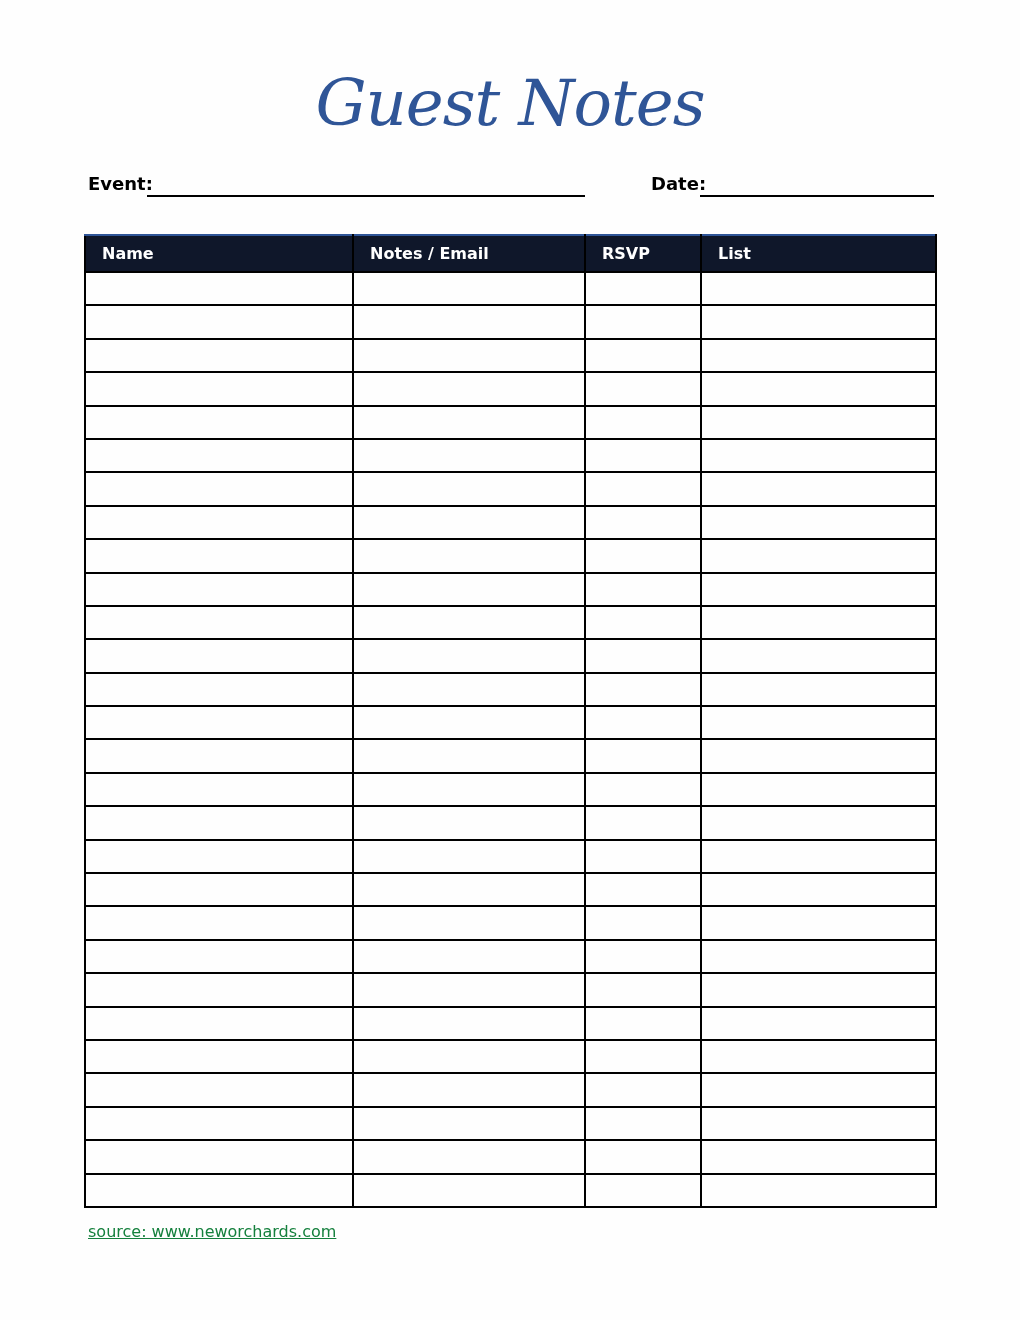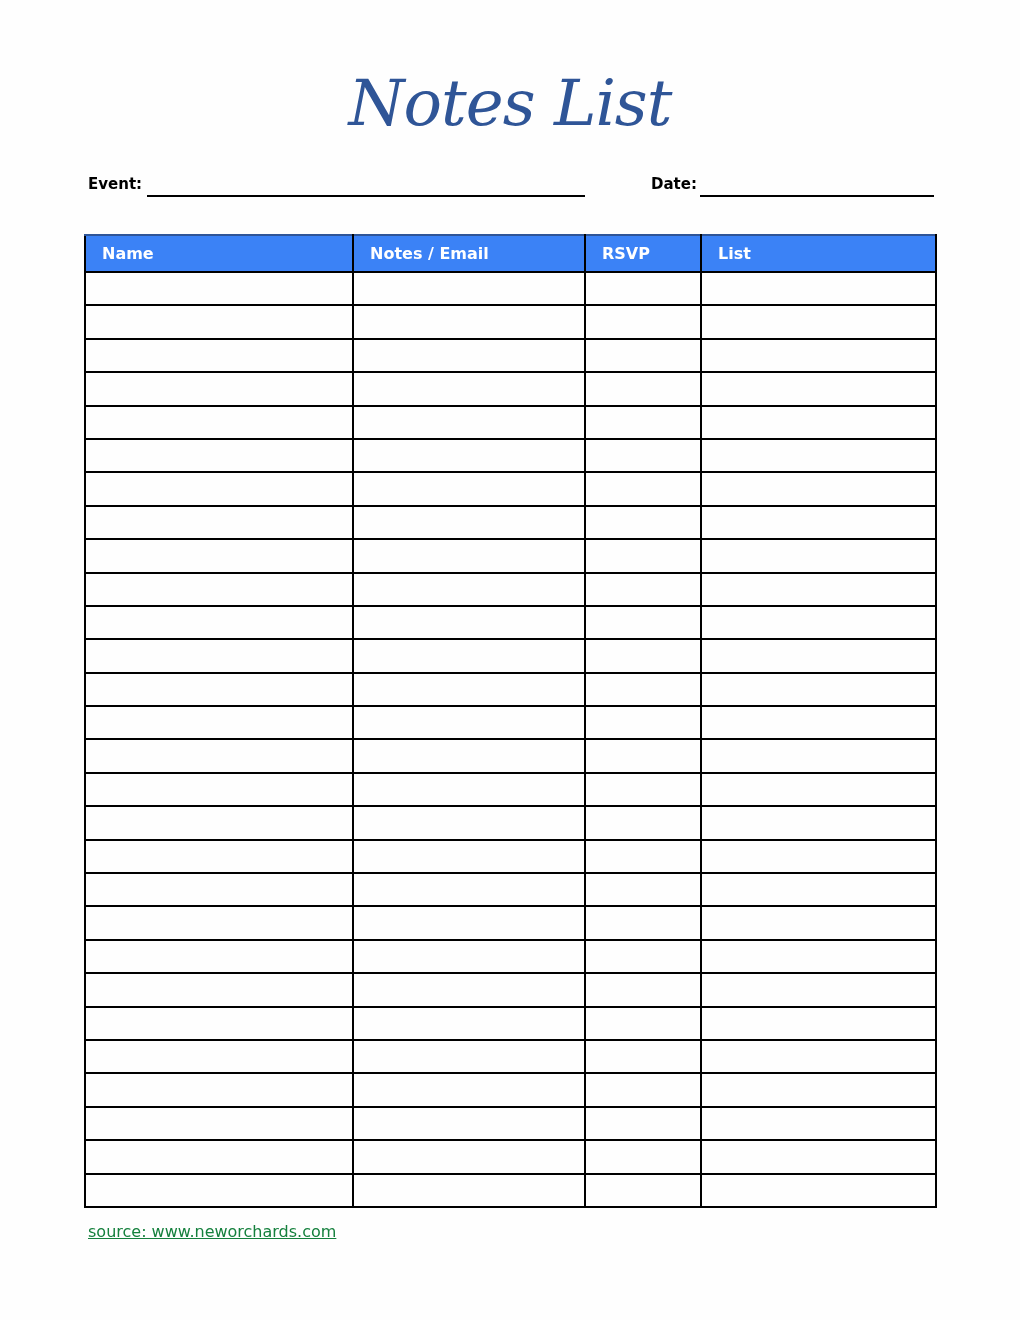--- a/index.html
+++ b/index.html
@@ -23,41 +23,41 @@
       font-family: "DejaVu Serif", "Liberation Serif", serif;
       font-size: 64px;
       line-height: 90px;
       color: #2f5597;
       letter-spacing: -1px;
       font-style: italic;
     }
     .field-label {
       position: absolute;
       top: 174px;
-      font-size: 15px;
+      font-size: 18px;
       font-weight: bold;
       color: #000;
       line-height: 20px;
     }
     .field-line {
       position: absolute;
       top: 195px;
       height: 0;
       border-top: 2px solid #000;
     }
     table.guest-table {
       position: absolute;
       left: 84px;
       top: 234px;
       width: 851px;
       border-collapse: collapse;
       table-layout: fixed;
     }
     table.guest-table th {
-      background: #3b82f6;
+      background: #0f172a;
       color: #ffffff;
       font-size: 16px;
       font-weight: bold;
       text-align: left;
       padding: 0 0 0 16px;
       height: 35px;
       border: 2px solid #000;
       border-top: 2px solid #2f5597;
     }
     table.guest-table td {
@@ -72,21 +72,21 @@
       top: 1221px;
       font-size: 16px;
       line-height: 22px;
       color: #15803d;
       text-decoration: underline;
     }
   </style>
 </head>
 <body>
 
-<div class="title">Notes List</div>
+<div class="title">Guest Notes</div>
 
 <div class="field-label" style="left:88px;">Event:</div>
 <div class="field-line" style="left:147px; width:438px;"></div>
 
 <div class="field-label" style="left:651px;">Date:</div>
 <div class="field-line" style="left:700px; width:234px;"></div>
 
 <table class="guest-table">
   <colgroup>
     <col style="width:268px">

